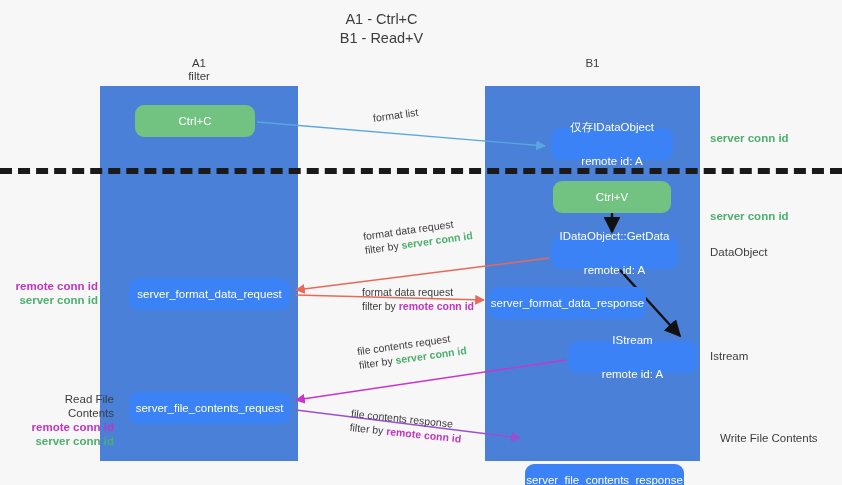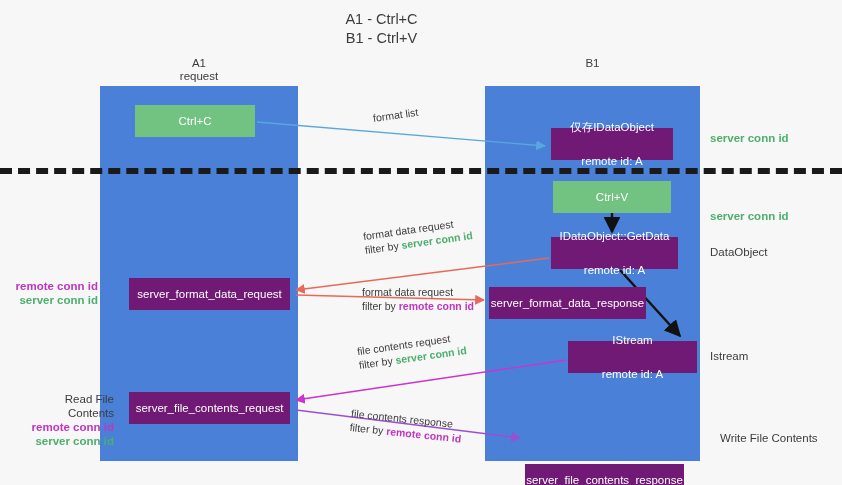--- a/index.html
+++ b/index.html
@@ -46,23 +46,24 @@
     position: absolute;
     display: flex;
     flex-direction: column;
     align-items: center;
     justify-content: center;
     color: #ffffff;
     font-size: 11.5px;
     line-height: 14px;
     text-align: center;
     padding: 16px 4px;
+    border-radius: 9px;
   }
   .box.green { background: #72c282; }
-  .box.orange { background: #701a75; gap: 20px; }
+  .box.orange { background: #3b82f6; gap: 20px; }
   .box .l2 { display: block; }
 
   #box-ctrlc   { left: 135px; top: 105px; width: 120px; height: 28px; }
   #box-idata   { left: 551px; top: 128px; width: 122px; height: 30px; }
   #box-ctrlv   { left: 553px; top: 181px; width: 118px; height: 25px; }
   #box-getdata { left: 551px; top: 237px; width: 127px; height: 31px; }
   #box-istream { left: 568px; top: 341px; width: 129px; height: 30px; }
   #box-sfdreq  { left: 129px; top: 278px; width: 161px; height: 26px; }
   #box-sfdres  { left: 489px; top: 287px; width: 157px; height: 26px; }
   #box-sfcreq  { left: 129px; top: 392px; width: 161px; height: 27px; }
@@ -111,26 +112,26 @@
   }
   svg#wires { position: absolute; left: 0; top: 0; width: 842px; height: 485px; }
 </style>
 </head>
 <body>
 
 <div id="stage">
 
   <div id="title">
     <span>A1 - Ctrl+C</span>
-    <span>B1 - Ctrl+V</span>
+    <span>B1 - Read+V</span>
   </div>
 
   <div class="lane-head" id="head-a">
     <span>A1</span>
-    <span class="l2">request</span>
+    <span class="l2">filter</span>
   </div>
   <div class="lane-head" id="head-b">
     <span>B1</span>
   </div>
 
   <div class="lane" id="lane-a"></div>
   <div class="lane" id="lane-b"></div>
 
   <svg id="wires">
     <defs>

